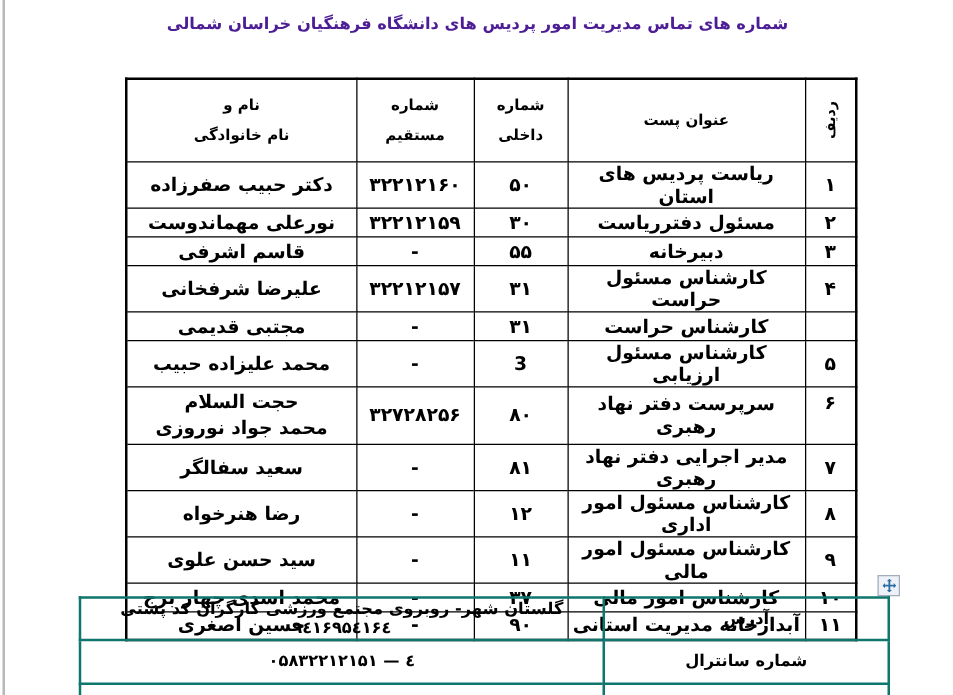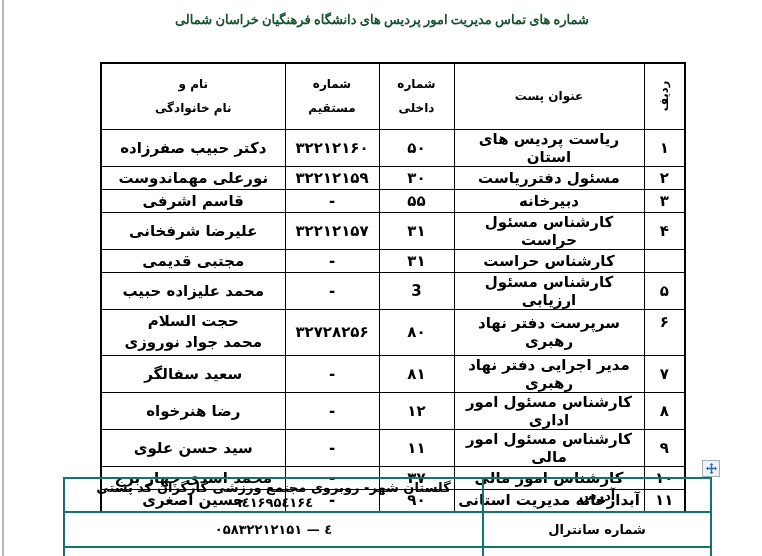--- a/index.html
+++ b/index.html
@@ -86,21 +86,21 @@
     display: flex; align-items: center; justify-content: center;
     cursor: move;
   }
   .move-handle svg { display: block; }
 </style>
 </head>
 <body>
 
 <div class="page-edge"></div>
 
-<div class="doc-title" style="color: #14532d; font-family: Liberation Serif, serif;">شماره های تماس مدیریت امور پردیس های دانشگاه فرهنگیان خراسان شمالی</div>
+<div class="doc-title" style="color: #4c1d95;">شماره های تماس مدیریت امور پردیس های دانشگاه فرهنگیان خراسان شمالی</div>
 
 <table class="contacts">
   <colgroup>
     <col style="width:41px">
       <col style="width:190px">
       <col style="width:75px">
       <col style="width:94px">
       <col style="width:184px">
   </colgroup>
   <thead>

